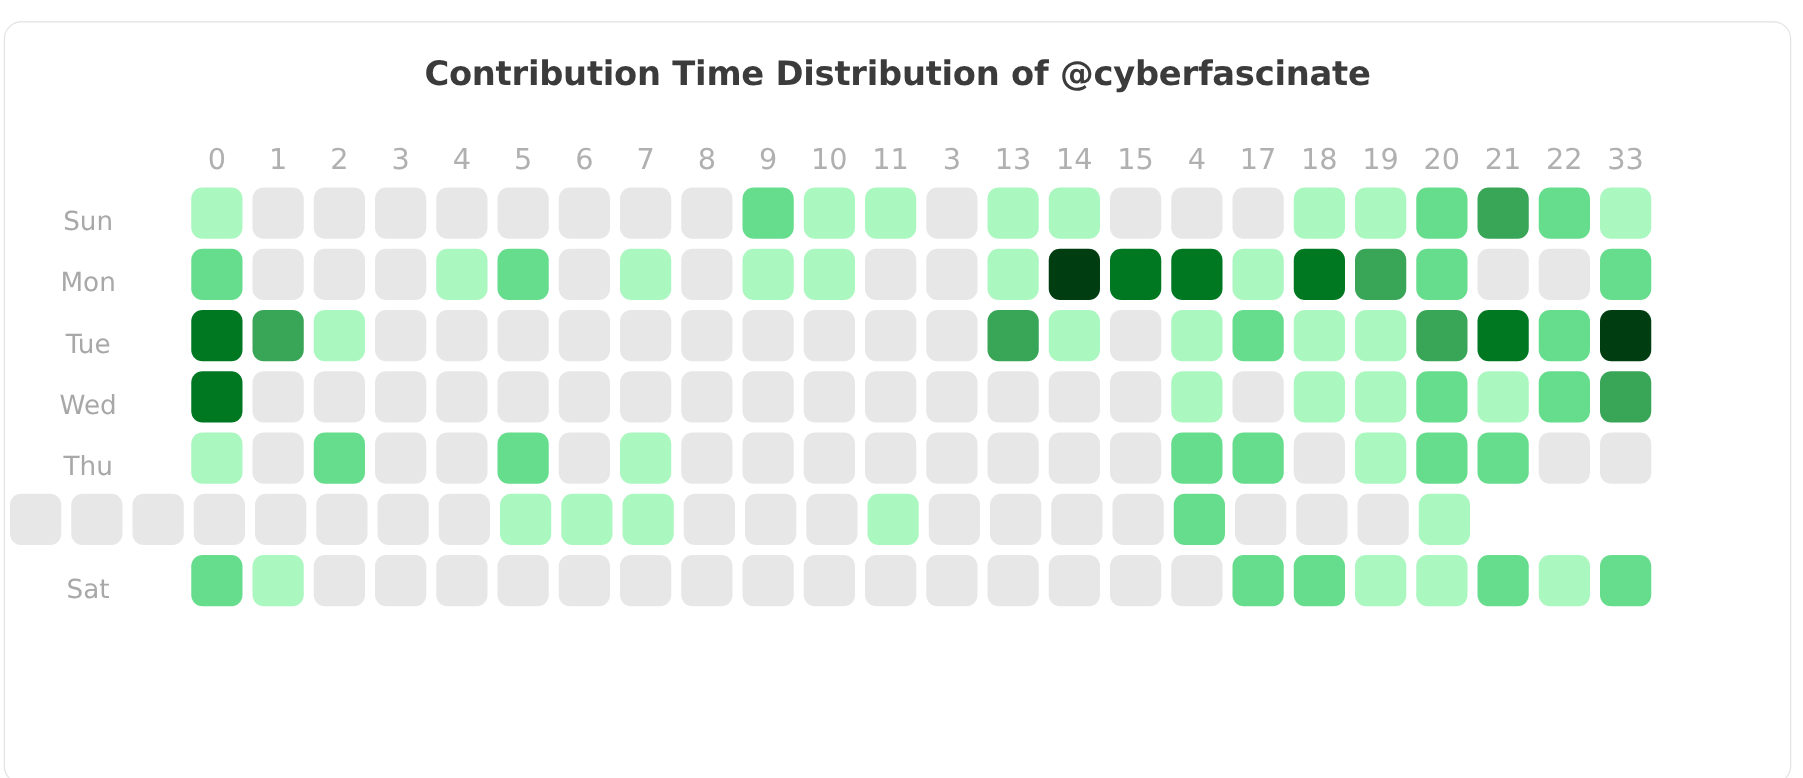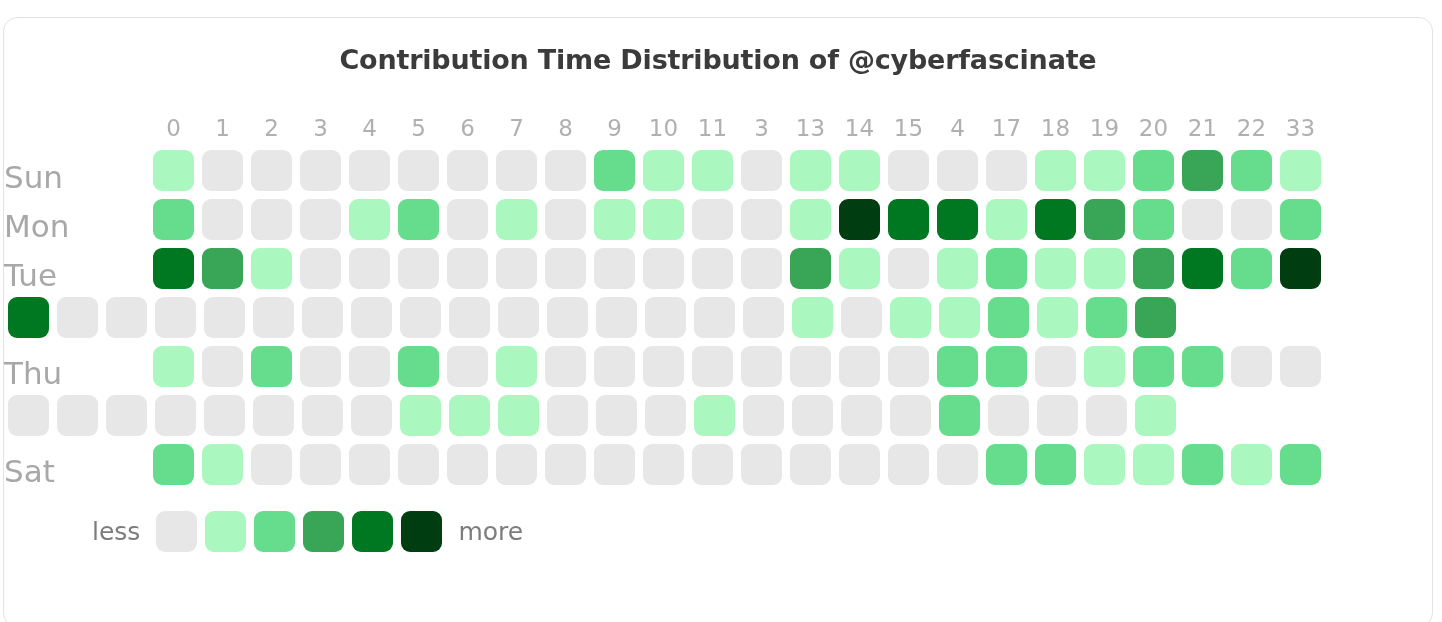--- a/index.html
+++ b/index.html
@@ -52,23 +52,23 @@
     line-height: 36px;
     font-family: "DejaVu Sans", sans-serif;
   }
   .grid-row {
     display: flex;
     align-items: center;
     height: 49px;
   }
   .day-label {
     width: 133px;
-    text-align: left;
+    text-align: center;
     padding-right: 12px;
-    font-size: 31px;
+    font-size: 21px;
     color: #a8a8a8;
     font-family: "DejaVu Sans", sans-serif;
     margin-top: 12px;
   }
   .cells {
     display: flex;
   }
   .cell {
     width: 41px;
     height: 41px;
@@ -221,20 +221,21 @@
             <div class="cell lv2"></div>
             <div class="cell lv1"></div>
             <div class="cell lv1"></div>
             <div class="cell lv3"></div>
             <div class="cell lv4"></div>
             <div class="cell lv2"></div>
             <div class="cell lv5"></div>
           </div>
         </div>
         <div class="grid-row">
+          <div class="day-label">Wed</div>
           <div class="cells">
             <div class="cell lv4"></div>
             <div class="cell lv0"></div>
             <div class="cell lv0"></div>
             <div class="cell lv0"></div>
             <div class="cell lv0"></div>
             <div class="cell lv0"></div>
             <div class="cell lv0"></div>
             <div class="cell lv0"></div>
             <div class="cell lv0"></div>
@@ -336,27 +337,15 @@
             <div class="cell lv2"></div>
             <div class="cell lv1"></div>
             <div class="cell lv1"></div>
             <div class="cell lv2"></div>
             <div class="cell lv1"></div>
             <div class="cell lv2"></div>
           </div>
         </div>
       </div>
 
-    <div id="legend">
-      <span class="legend-text" id="legend-less">less</span>
-      <span id="legend-swatches" style="display:flex;">
-          <span class="legend-swatch lv0"></span>
-          <span class="legend-swatch lv1"></span>
-          <span class="legend-swatch lv2"></span>
-          <span class="legend-swatch lv3"></span>
-          <span class="legend-swatch lv4"></span>
-          <span class="legend-swatch lv5"></span>
-        </span>
-      <span class="legend-text" id="legend-more">more</span>
-    </div>
 
   </div>
 </div>
 
 </body></html>

